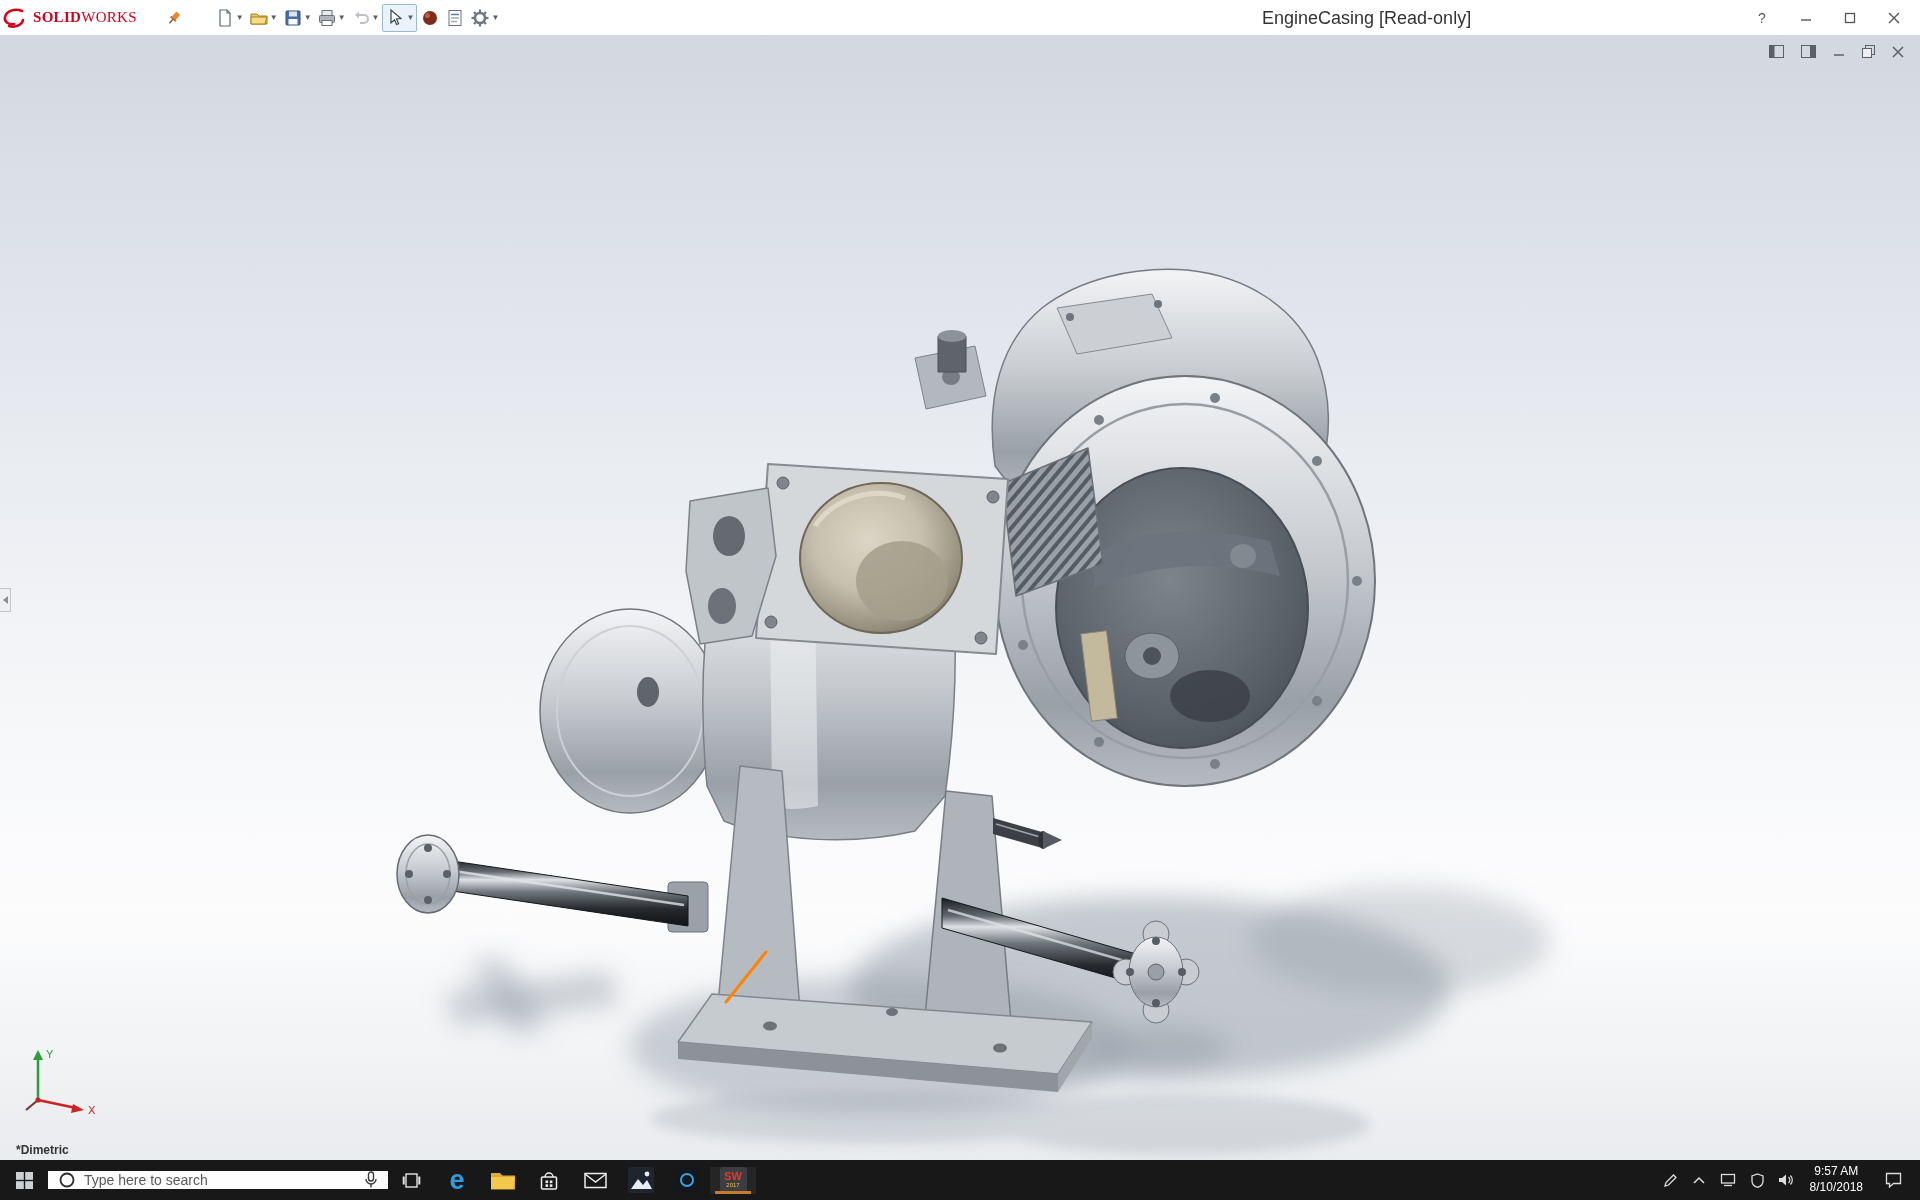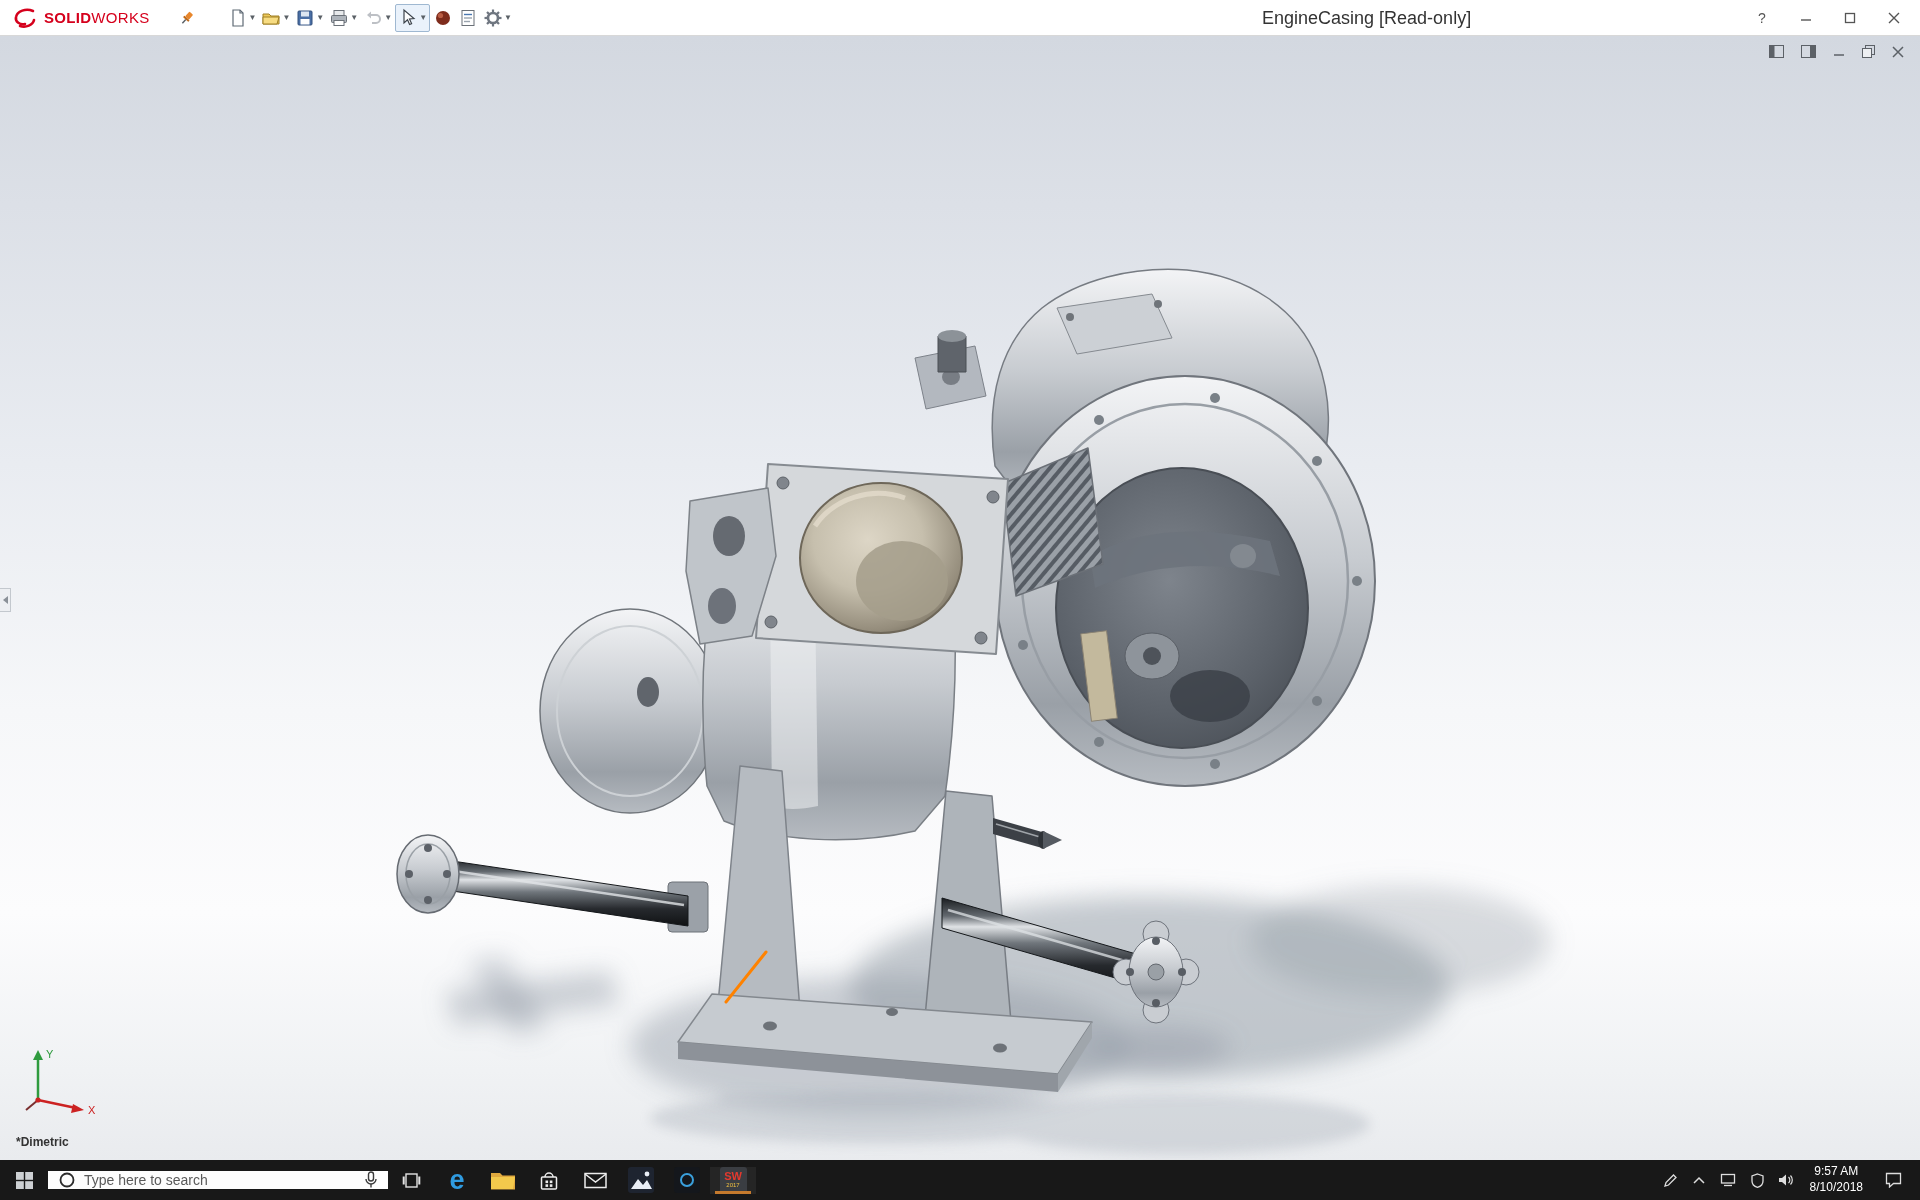--- a/index.html
+++ b/index.html
@@ -2,21 +2,21 @@
 <html><head>
 <meta charset="utf-8">
 <style>
   * { margin:0; padding:0; box-sizing:border-box; }
   html,body { width:1920px; height:1200px; overflow:hidden; font-family:"Liberation Sans","DejaVu Sans",sans-serif; }
   #app { position:relative; width:1920px; height:1200px; background:#fff; }
 
   
   #titlebar { position:relative; height:36px; background:#ffffff; border-bottom:1px solid #d8d8d8;
               display:flex; align-items:center; }
-  .brand { display:flex; align-items:center; gap:6px; padding:0 18px 0 12px; }
+  .brand { display:flex; align-items:center; gap:6px; padding:0 18px 0 1px;font-family:Liberation Serif, serif; }
   .brand-name { font-size:15px; color:#d5001c; letter-spacing:0.3px; }
   .brand-bold { font-weight:700; }
   .brand-light { font-weight:400; }
   .menus { display:flex; align-items:center; }
   .menu-item { padding:0 10px; font-size:14px; color:#222; line-height:36px; cursor:default; }
   .pin-btn { width:26px; height:26px; margin-left:6px; display:flex; align-items:center; justify-content:center; }
   .qat { display:flex; align-items:center; gap:1px; margin-left:26px; }
   .tool { height:28px; display:flex; align-items:center; justify-content:center; padding:0 2px; }
   .tool .caret { font-size:8px; color:#5a6066; margin-left:1px; }
   .tool.selected { border:1px solid #9fb8d1; background:#eaf2fb; border-radius:2px; }
@@ -28,21 +28,21 @@
   
   #viewport { position:relative; width:1920px; height:1124px;
     background:linear-gradient(180deg,#d3d8e0 0%,#dce0e7 15%,#e9ecf1 38%,#f6f7f9 60%,#fcfcfd 78%,#f0f2f4 92%,#e9ebee 100%); }
   #scene { position:absolute; inset:0; }
   .child-controls { position:absolute; top:9px; right:16px; display:flex; align-items:center; gap:17px; }
   .child-btn { display:flex; align-items:center; justify-content:center; }
   .flyout-tab { position:absolute; left:0; top:552px; width:11px; height:24px; background:#edeff2;
     border:1px solid #c3c8ce; border-left:none; display:flex; align-items:center; justify-content:center; }
   .flyout-tri { width:0; height:0; border-top:4px solid transparent; border-bottom:4px solid transparent; border-right:5px solid #8a9097; }
   .triad { position:absolute; left:16px; bottom:34px; }
-  .view-label { position:absolute; left:16px; bottom:11px; font-size:12px; font-weight:700; color:#333; }
+  .view-label { position:absolute; left:16px; bottom:3px; font-size:12px; font-weight:700; color:#333; }
 
   
   #taskbar { position:absolute; left:0; bottom:0; width:1920px; height:40px; background:#181818;
              display:flex; align-items:center; }
   .tb-btn { width:48px; display:flex; align-items:center; justify-content:center; }
   .search-box { width:340px; background:#fdfdfd; display:flex; align-items:center; gap:8px; padding:0 10px; }
   .search-box input { flex:1; border:none; outline:none; font-size:14px; color:#4a4a4a; background:transparent;
                       font-family:"Liberation Sans","DejaVu Sans",sans-serif; }
   .search-box input::placeholder { color:#5a5a5a; opacity:1; }
   .app-btn { width:46px; display:flex; align-items:center; justify-content:center; position:relative; }

